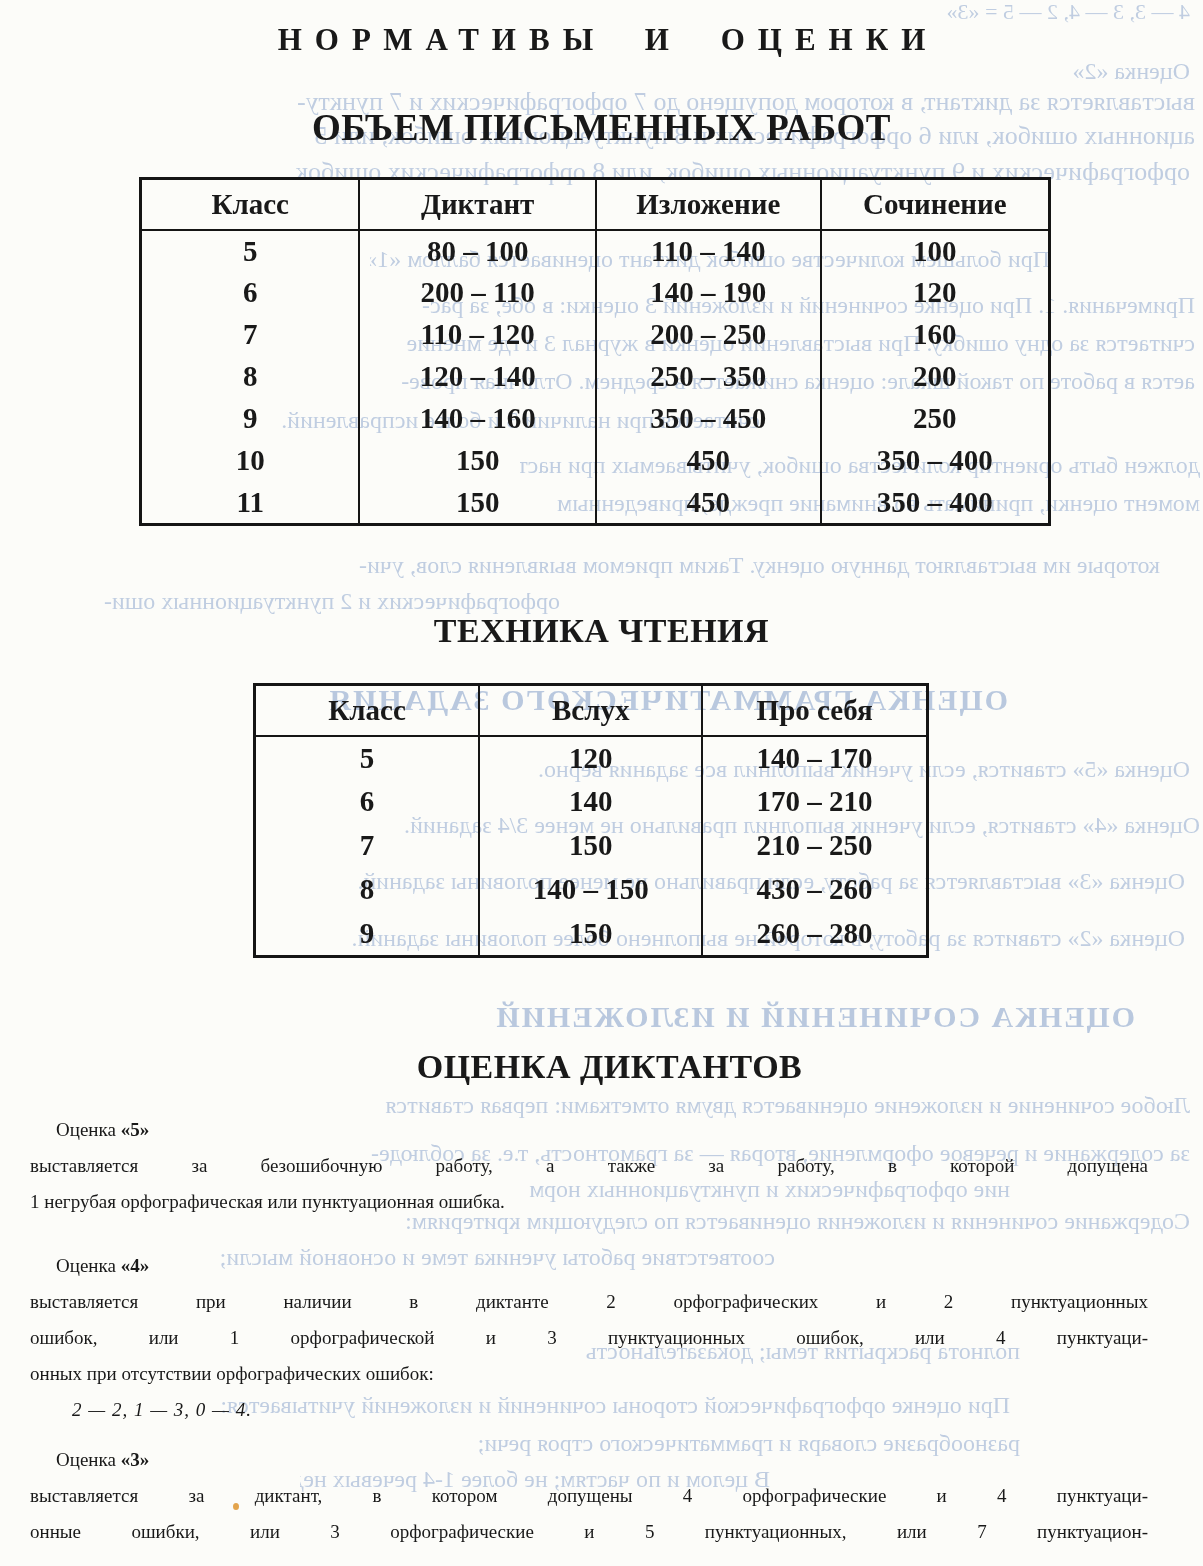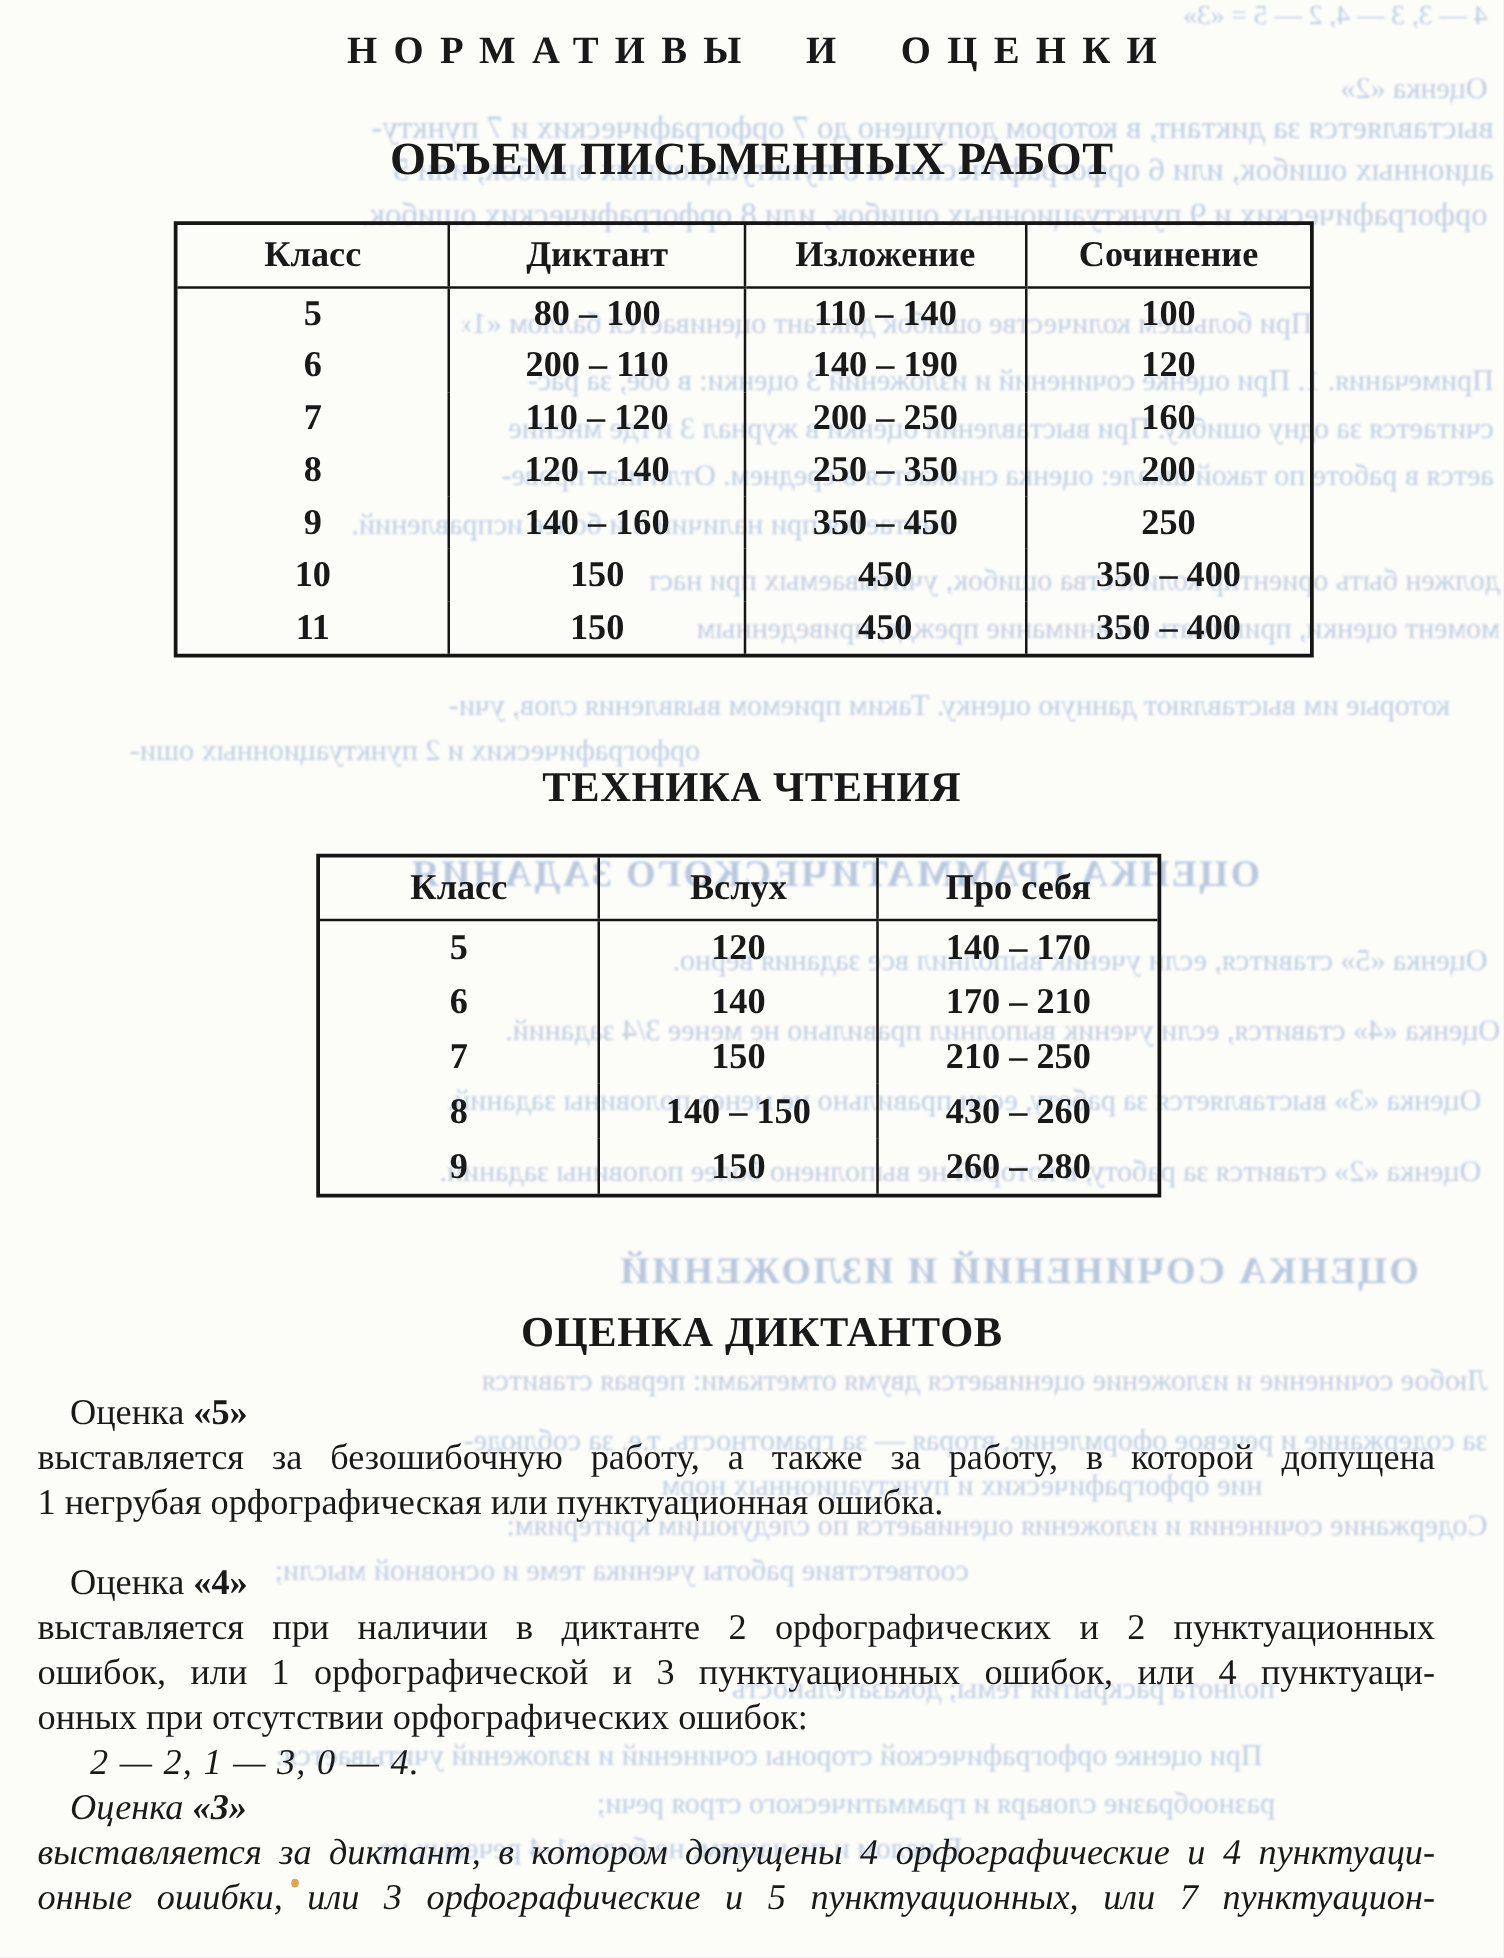--- a/index.html
+++ b/index.html
@@ -59,25 +59,25 @@
     border-left:2px solid #151515;
     padding:1px;background:transparent;
   }
   .tbl th:first-child,.tbl td:first-child{border-left:none;}
   .tbl th{border-bottom:2px solid #151515;height:50px;}
   .tblwrap1 td{height:41px;}
   .tblwrap2 td{height:43px;}
   
   .text-block{
     position:absolute;top:1112px;left:30px;width:1118px;
-    font-size:29px;line-height:36px;
+    font-size:19px;line-height:36px;
   }
   .entry{margin:0;}
   .entry:nth-child(2){margin-top:28px;}
-  .entry:nth-child(3){font-style:italic;}
+  .entry:nth-child(3){margin-top:14px;}
   .entry-label{text-indent:26px;}
   .pline{text-align:left;}
   .pline.just{text-align:justify;text-align-last:justify;}
   .formula{font-style:italic;text-indent:42px;letter-spacing:1px;}
   .speck{position:absolute;width:6px;height:7px;border-radius:50%;opacity:.9;}
 </style>
 </head>
 <body>
 
 <div class="page">

